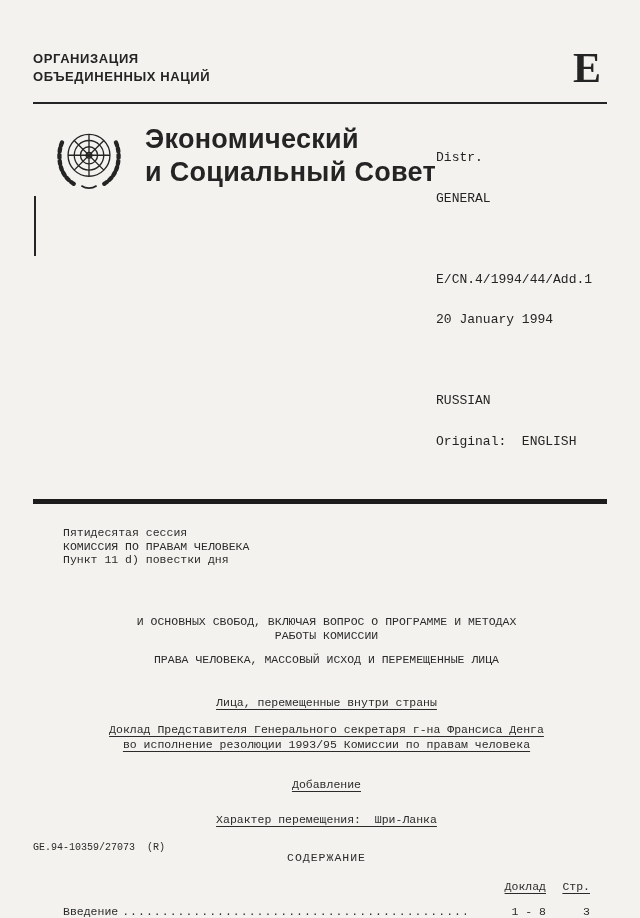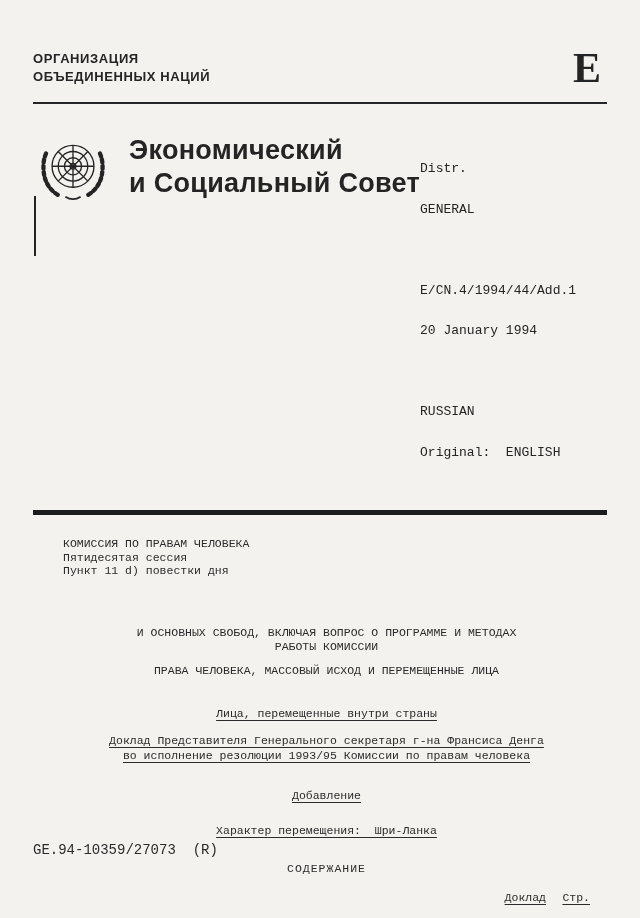--- a/index.html
+++ b/index.html
@@ -9,21 +9,21 @@
   .page {
     position:relative; width:640px; height:918px; margin:0 auto;
     background:var(--paper); color:var(--ink); overflow:hidden;
     box-shadow:0 0 6px rgba(0,0,0,.25);
   }
   
   .masthead { display:flex; justify-content:space-between; align-items:flex-start; padding:50px 33px 0 33px; }
   .org-block { font-weight:bold; font-size:13px; line-height:18px; letter-spacing:.6px; }
   .doc-letter { font-size:42px; font-weight:bold; line-height:36px; margin-right:6px; font-family:"Liberation Serif", serif; }
   .thin-rule { height:2px; background:var(--ink); margin:16px 33px 0 33px; }
-  .council-row { display:flex; padding:28px 33px 0 33px; }
+  .council-row { display:flex; padding:17px 33px 0 33px;margin-left:16px; }
   .emblem-box { flex:0 0 80px; }
   .council-title { font-weight:bold; font-size:27px; line-height:33px; margin:2px 0 0 16px; letter-spacing:.3px; white-space:nowrap; }
   .distr-block { margin-left:auto; width:190px; margin-top:3px;
     font-family:"Liberation Mono","DejaVu Sans Mono",monospace; font-size:13px; line-height:13.5px; white-space:pre; }
   .distr-block .spacer { height:13.5px; }
   .left-tick { position:absolute; left:34px; top:196px; width:2px; height:60px; background:var(--ink); }
   .thick-rule { height:5px; background:#1c1c1c; margin:24px 33px 0 33px; }
   
   .doc-main { padding:0 50px 0 63px;
     font-family:"Liberation Mono","DejaVu Sans Mono",monospace; font-size:11.5px; line-height:13.5px; color:#2b2b2b; }
@@ -44,21 +44,21 @@
   .col-paras { width:76px; text-align:right; }
   .col-page { width:44px; text-align:right; }
   .toc-row { display:flex; margin-top:19.5px; overflow:hidden; }
   .toc-row.first { margin-top:11px; }
   .toc-prefix { white-space:pre; flex:0 0 auto; }
   .indent0 .toc-prefix { width:0; }
   .toc-title { white-space:pre; flex:0 0 auto; }
   .toc-dots { flex:1 1 0; min-width:0; overflow:hidden; white-space:nowrap; margin:0 4px; letter-spacing:1px; }
   
   .doc-footer { position:absolute; left:33px; top:842px;
-    font-family:"Liberation Mono","DejaVu Sans Mono",monospace; font-size:14px; white-space:pre; color:#2b2b2b; }
+    font-family:"Liberation Mono","DejaVu Sans Mono",monospace; font-size:10px; white-space:pre; color:#2b2b2b; }
 </style>
 </head>
 <body>
 
 <div class="page">
 
   <div class="masthead">
     <div class="org-block">
       <div>ОРГАНИЗАЦИЯ</div>
       <div>ОБЪЕДИНЕННЫХ НАЦИЙ</div>
@@ -102,22 +102,22 @@
       <div>Original:  ENGLISH</div>
     </div>
   </div>
 
   <div class="left-tick"></div>
   <div class="thick-rule"></div>
 
   <div class="doc-main">
 
     <div class="committee-block">
+      <div class="mono-line">Пятидесятая сессия</div>
       <div class="mono-line">КОМИССИЯ ПО ПРАВАМ ЧЕЛОВЕКА</div>
-      <div class="mono-line">Пятидесятая сессия</div>
       <div class="mono-line">Пункт 11 d) повестки дня</div>
     </div>
 
     <div class="main-title center">
       <div class="mono-line">И ОСНОВНЫХ СВОБОД, ВКЛЮЧАЯ ВОПРОС О ПРОГРАММЕ И МЕТОДАХ</div>
       <div class="mono-line">РАБОТЫ КОМИССИИ</div>
     </div>
 
     <div class="theme-title center mono-line">ПРАВА ЧЕЛОВЕКА, МАССОВЫЙ ИСХОД И ПЕРЕМЕЩЕННЫЕ ЛИЦА</div>
 

